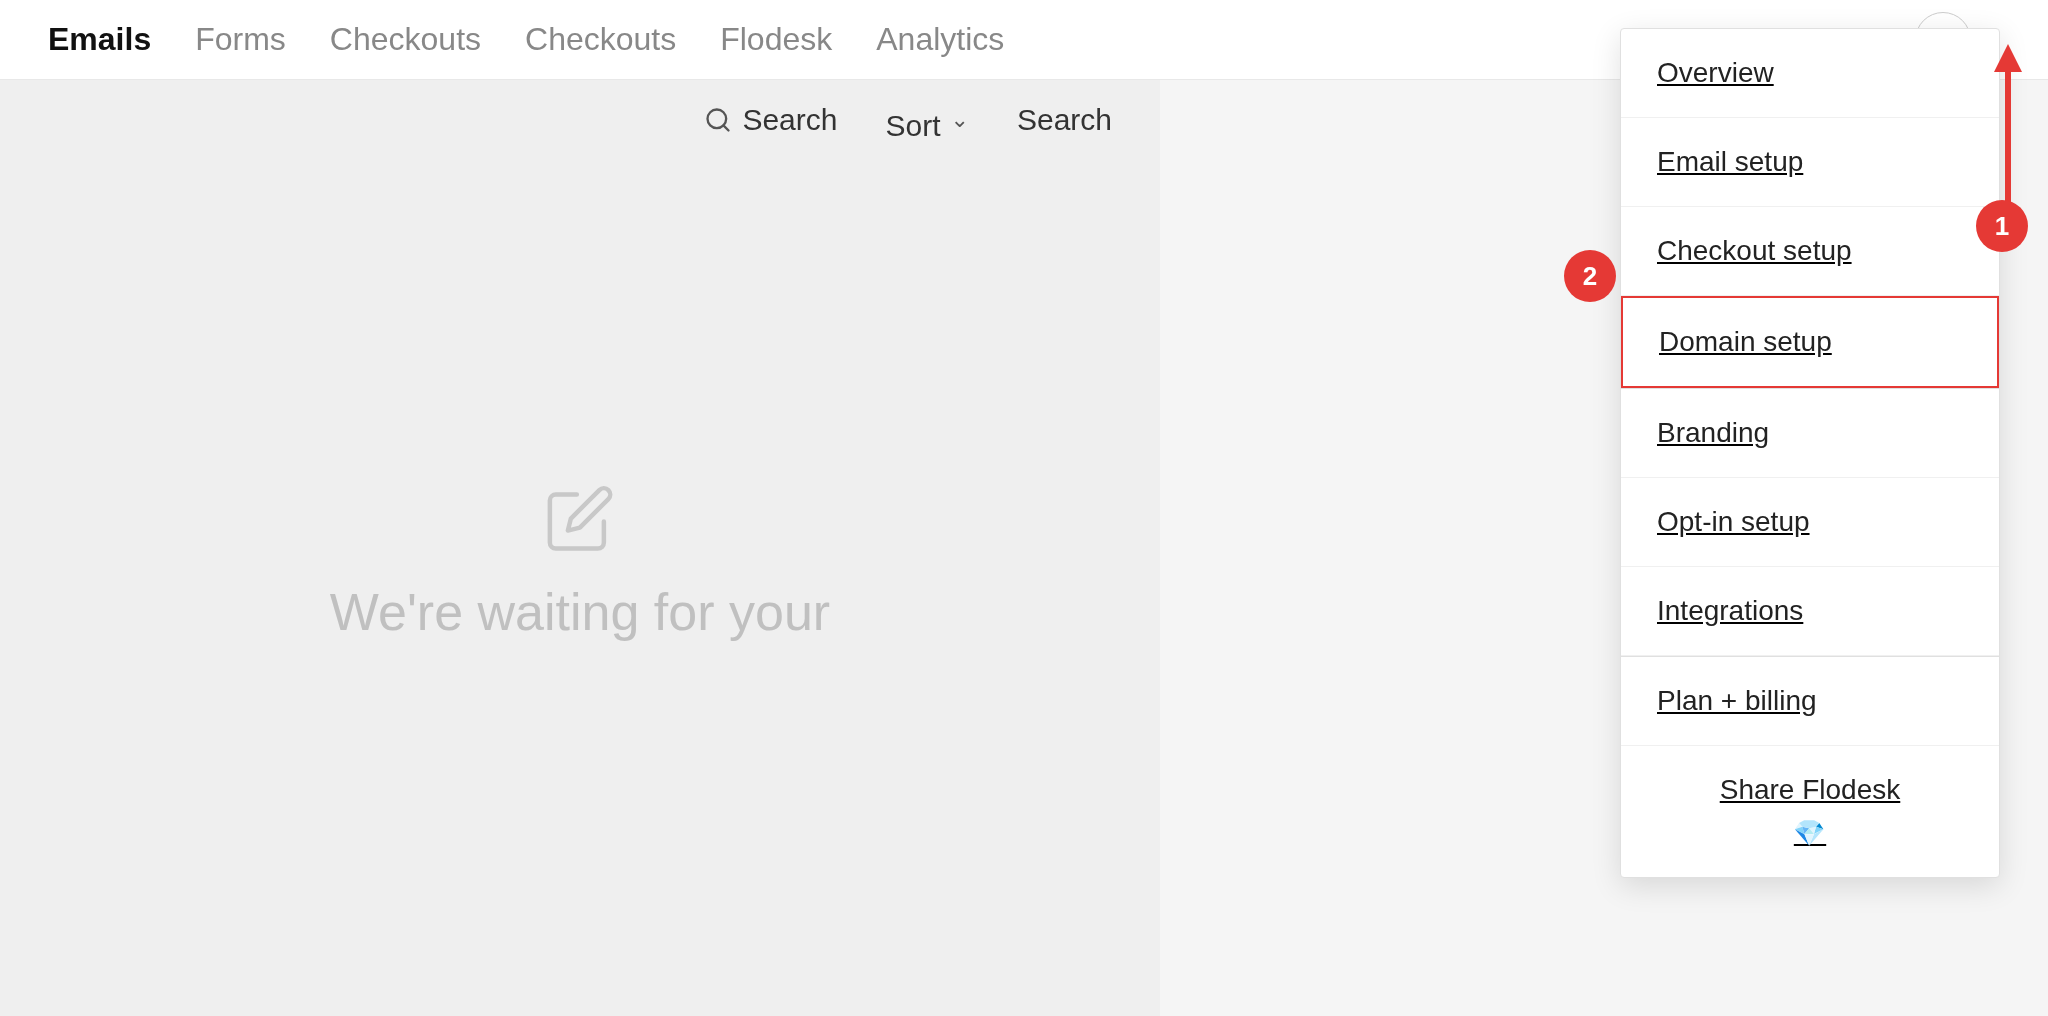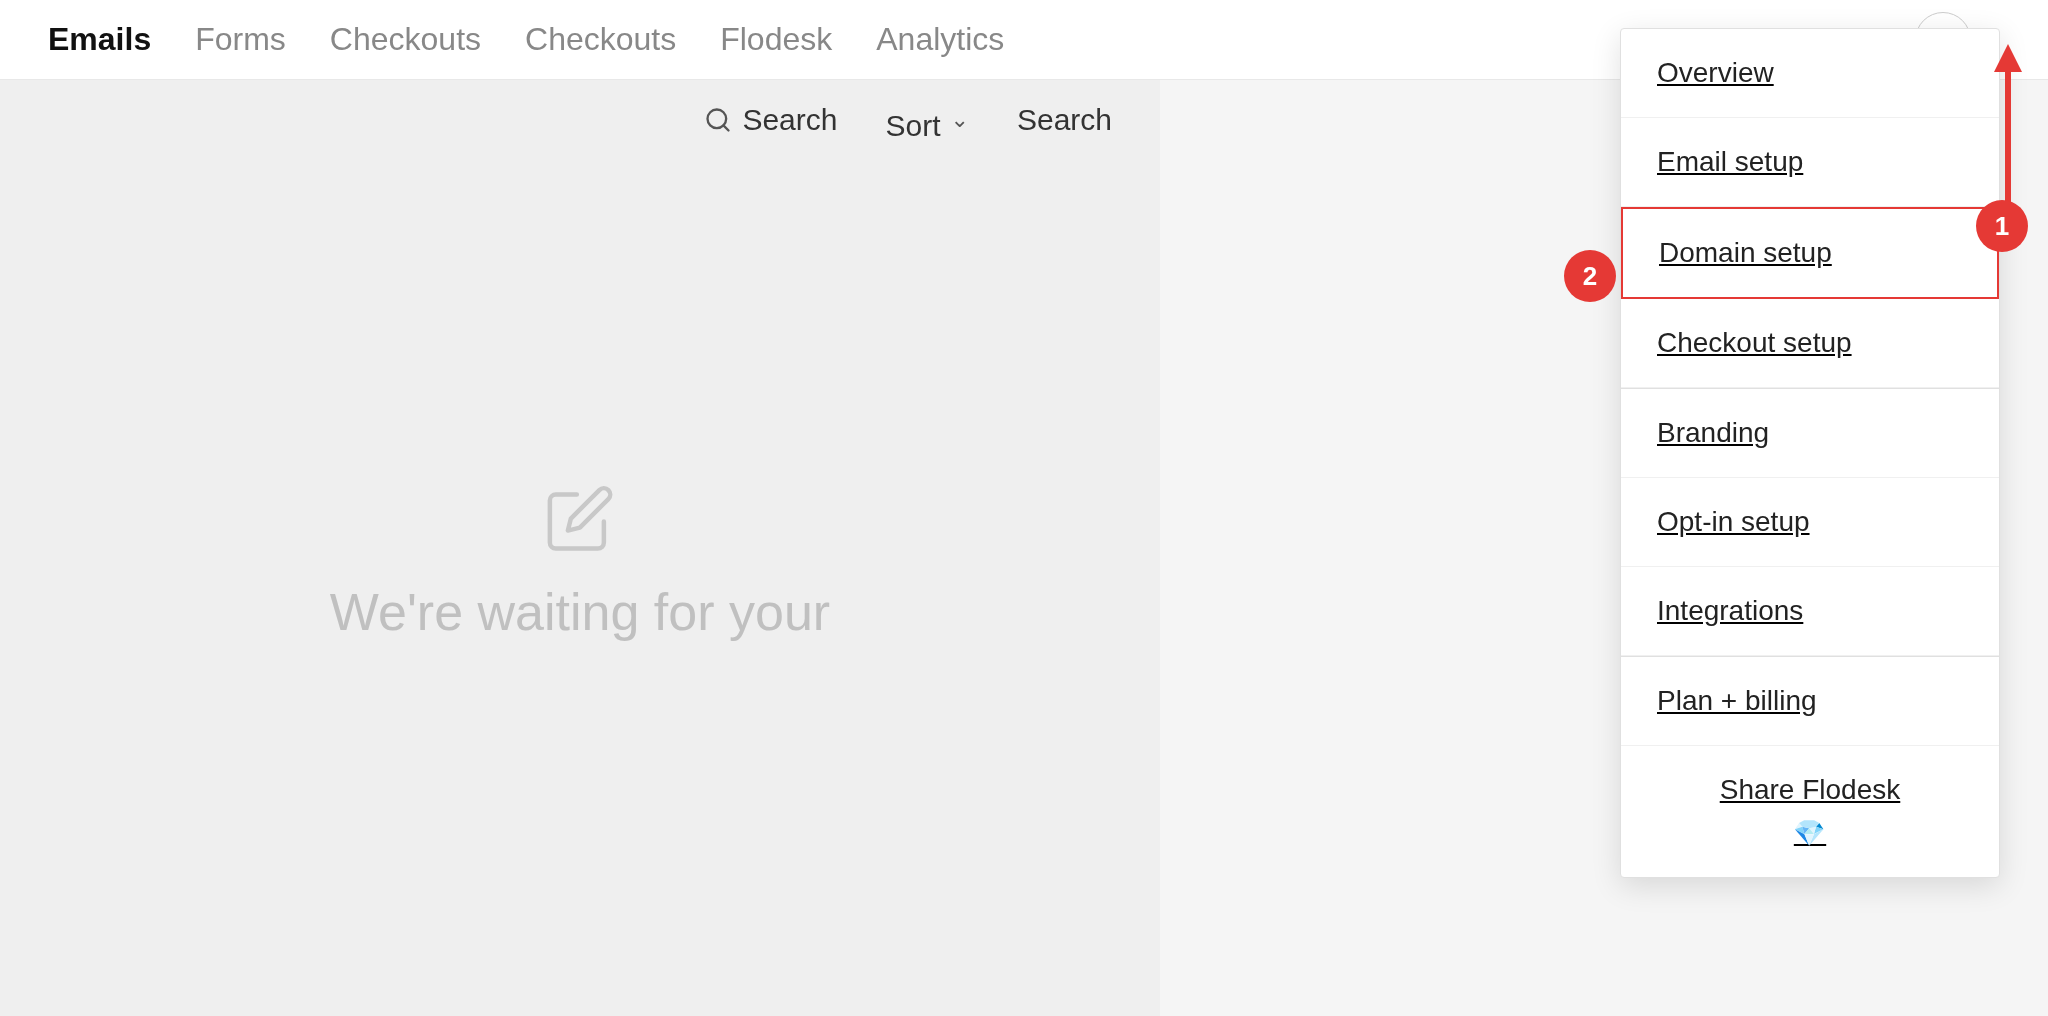--- a/index.html
+++ b/index.html
@@ -223,25 +223,25 @@
 
 <div style="position:absolute;top:80px;left:1160px;right:0;bottom:0;background:#f5f5f5;"></div>
 
 <div class="dropdown-menu">
   <div class="dropdown-item">
     <span>Overview</span>
   </div>
   <div class="dropdown-item">
     <span>Email setup</span>
   </div>
+  <div class="dropdown-item">
+    <span>Checkout setup</span>
+  </div>
   <div class="dropdown-item highlighted" style="border:2px solid #e53935;">
     <span>Domain setup</span>
-  </div>
-  <div class="dropdown-item">
-    <span>Checkout setup</span>
   </div>
   <div class="dropdown-divider"></div>
   <div class="dropdown-item">
     <span>Branding</span>
   </div>
   <div class="dropdown-item">
     <span>Opt-in setup</span>
   </div>
   <div class="dropdown-item">
     <span>Integrations</span>

